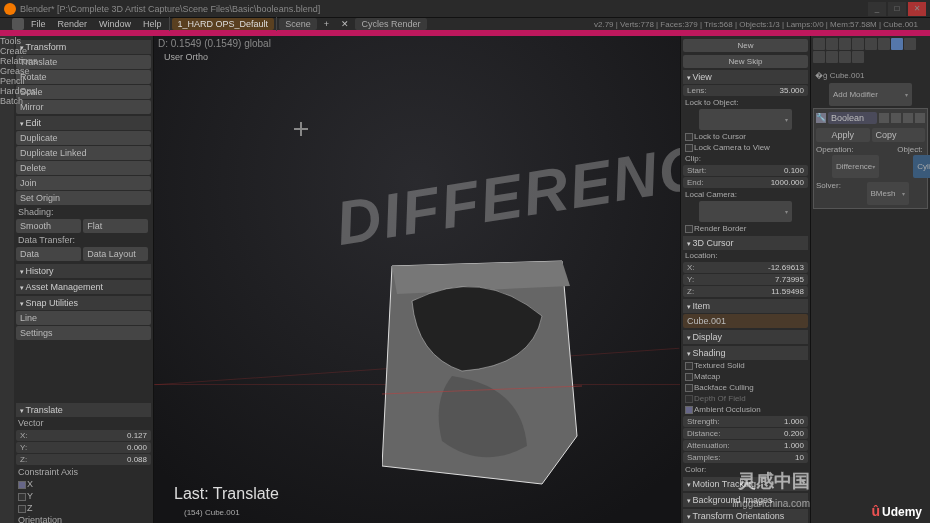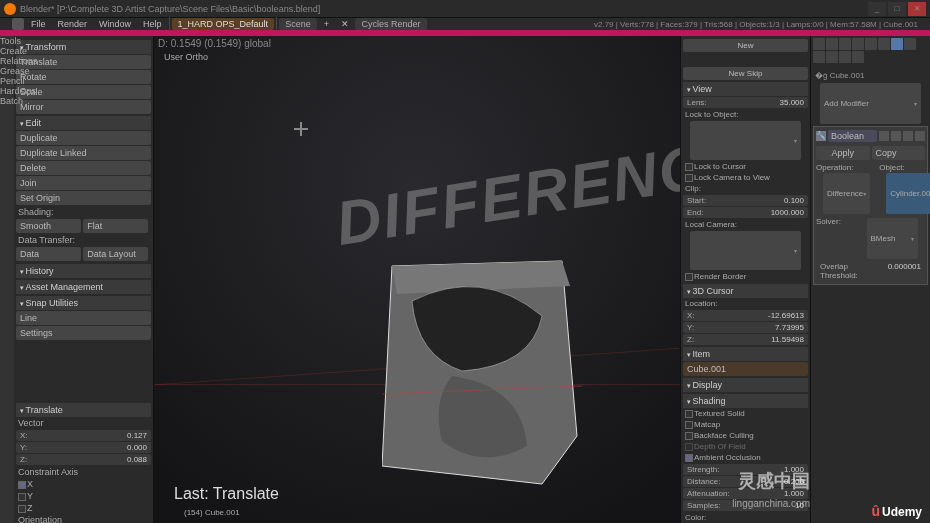--- a/index.html
+++ b/index.html
@@ -32,21 +32,21 @@
 .viewport .objinfo{position:absolute;bottom:6px;left:30px;font-size:8px;color:#aaa}
 .viewport .gridline{position:absolute;height:1px;background:rgba(180,50,50,0.25)}
 .viewport .cursor3d{position:absolute;left:140px;top:86px;width:14px;height:14px}
 .viewport .cursor3d::before{content:"";position:absolute;left:6px;top:0;width:2px;height:14px;background:#888}
 .viewport .cursor3d::after{content:"";position:absolute;top:6px;left:0;width:14px;height:2px;background:#888}
 .rightcol{width:130px;background:#2a2a2a;border-left:1px solid #111;padding:2px;overflow:hidden;font-size:8px}
 .propcol{width:120px;background:#2a2a2a;border-left:1px solid #111;padding:2px;overflow:hidden;font-size:8px}
 .propcol .icons{display:flex;flex-wrap:wrap;gap:1px;margin-bottom:4px}
 .propcol .icons .pi{width:12px;height:12px;background:#444;border-radius:1px}
 .propcol .icons .pi.active{background:#5577aa}
-.dropdown{background:#454545;padding:16px 4px;border-radius:2px;margin:1px 7px;display:flex;justify-content:space-between;align-items:center}
+.dropdown{background:#454545;padding:7px 4px;border-radius:2px;margin:1px 16px;display:flex;justify-content:space-between;align-items:center}
 .dropdown::after{content:"▾";font-size:6px;color:#888}
 .chk{display:flex;align-items:flex-end;gap:1px;padding:1px 2px}
 .chk .box{width:8px;height:8px;border:1px solid #666;background:#333}
 .chk .box.on{background:#668}
 .watermark{position:absolute;right:120px;bottom:30px;font-size:18px;color:rgba(255,255,255,0.6);font-weight:bold}
 .watermark2{position:absolute;right:120px;bottom:14px;font-size:10px;color:rgba(255,255,255,0.5)}
 .udemy{position:absolute;right:8px;bottom:4px;font-size:12px;color:#fff;font-weight:bold}
 .udemy::before{content:"û";color:#ec5252;margin-right:2px;font-size:14px}
 svg{display:block}
 </style>
@@ -161,21 +161,21 @@
       <polygon points="10,10 180,5 188,30 15,38" fill="#777"></polygon>
       <path d="M 30 45 Q 100 10 160 60 Q 150 110 80 115 Q 35 100 30 45 Z" fill="#222" stroke="#ccc" stroke-width="0.5"></path>
       <path d="M 70 120 Q 140 130 145 190 Q 100 215 60 185 Q 50 145 70 120 Z" fill="#555"></path>
       <line x1="0" y1="138" x2="200" y2="130" stroke="rgba(200,60,60,0.5)"></line>
     </svg>
     <div class="last">Last: Translate</div>
     <div class="objinfo">(154) Cube.001</div>
   </div>
 
   <div class="rightcol">
-    <div style="display:flex;gap:2px;margin-bottom:14px">
+    <div style="display:flex;gap:2px;margin-bottom:2px">
       <div class="btn-row" style="flex:1;text-align:center;font-size:8px">New</div>
     </div>
     <div class="btn-row" style="text-align:center;font-size:8px">New Skip</div>
     <div class="panel-head">View</div>
     <div class="num-field">
         <span>Lens:</span>
         <span class="val">35.000</span>
       </div>
     <div style="padding:1px 2px">Lock to Object:</div>
     <div class="dropdown">
@@ -316,23 +316,19 @@
         </div>
       </div>
       <div style="display:flex;gap:0;margin-top:2px">
         <div style="flex:1">
           <div>Solver:</div>
         </div>
         <div class="dropdown" style="flex:1">
             <span>BMesh</span>
           </div>
       </div>
-      <div class="num-field">
-          <span>Overlap Threshold:</span>
-          <span class="val">0.000001</span>
-        </div>
     </div>
   </div>
 </div>
 
 <div class="watermark">灵感中国</div>
 <div class="watermark2">lingganchina.com</div>
 <div class="udemy">Udemy</div>
 
 </body></html>

